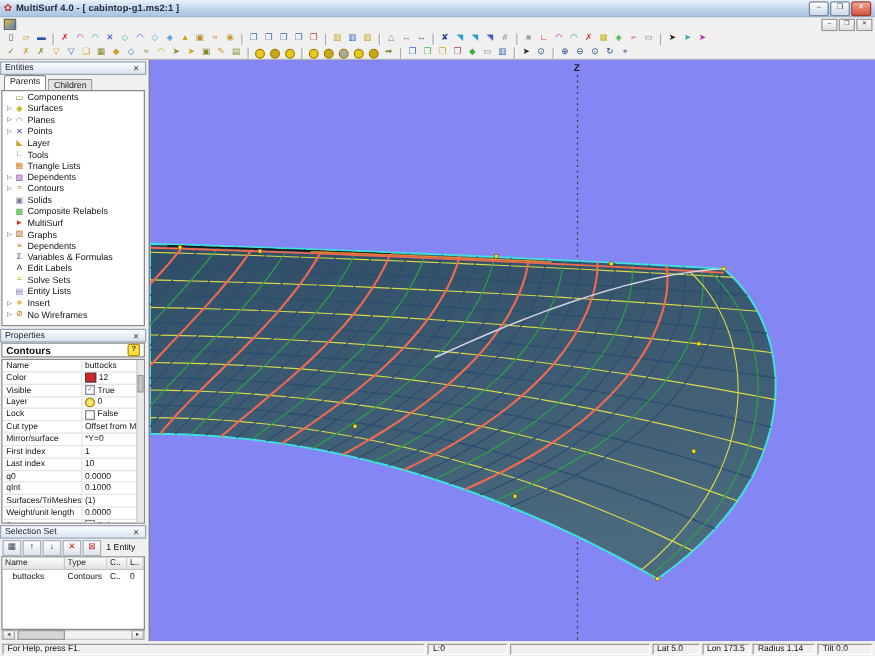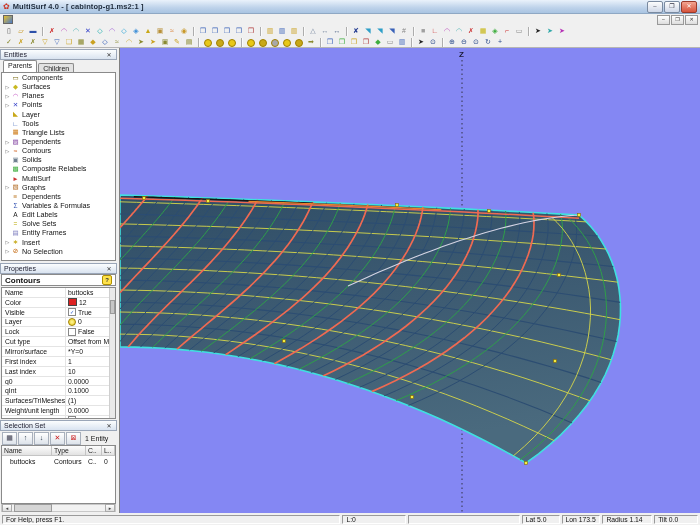--- a/index.html
+++ b/index.html
@@ -315,31 +315,31 @@
           <span>Edit Labels</span>
         </div>
         <div class="tree-item">
           <span class="exp"></span>
           <span class="ti" style="color: rgb(184, 168, 0);">=</span>
           <span>Solve Sets</span>
         </div>
         <div class="tree-item">
           <span class="exp"></span>
           <span class="ti" style="color: rgb(128, 128, 192);">▤</span>
-          <span>Entity Frames</span>
+          <span>Entity Lists</span>
         </div>
         <div class="tree-item">
           <span class="exp">▷</span>
           <span class="ti" style="color: rgb(192, 160, 0);">∗</span>
           <span>Insert</span>
         </div>
         <div class="tree-item">
           <span class="exp">▷</span>
           <span class="ti" style="color: rgb(192, 96, 0);">⊘</span>
-          <span>No Selection</span>
+          <span>No Wireframes</span>
         </div>
       </div>
   </div>
 
   <div class="lpanel" style="top:263px;height:157px;">
     <div class="panel-header">
       <span>Properties</span>
       <span class="panel-close">✕</span>
     </div>
     <div class="entbar">

